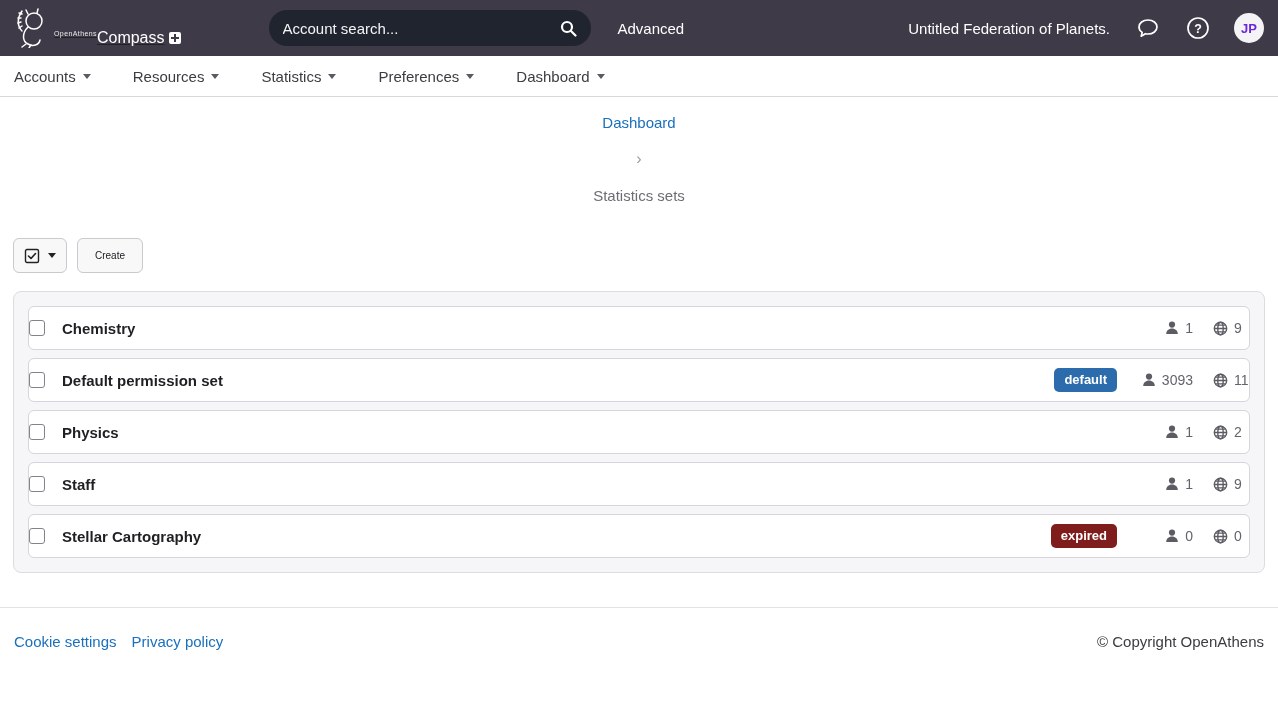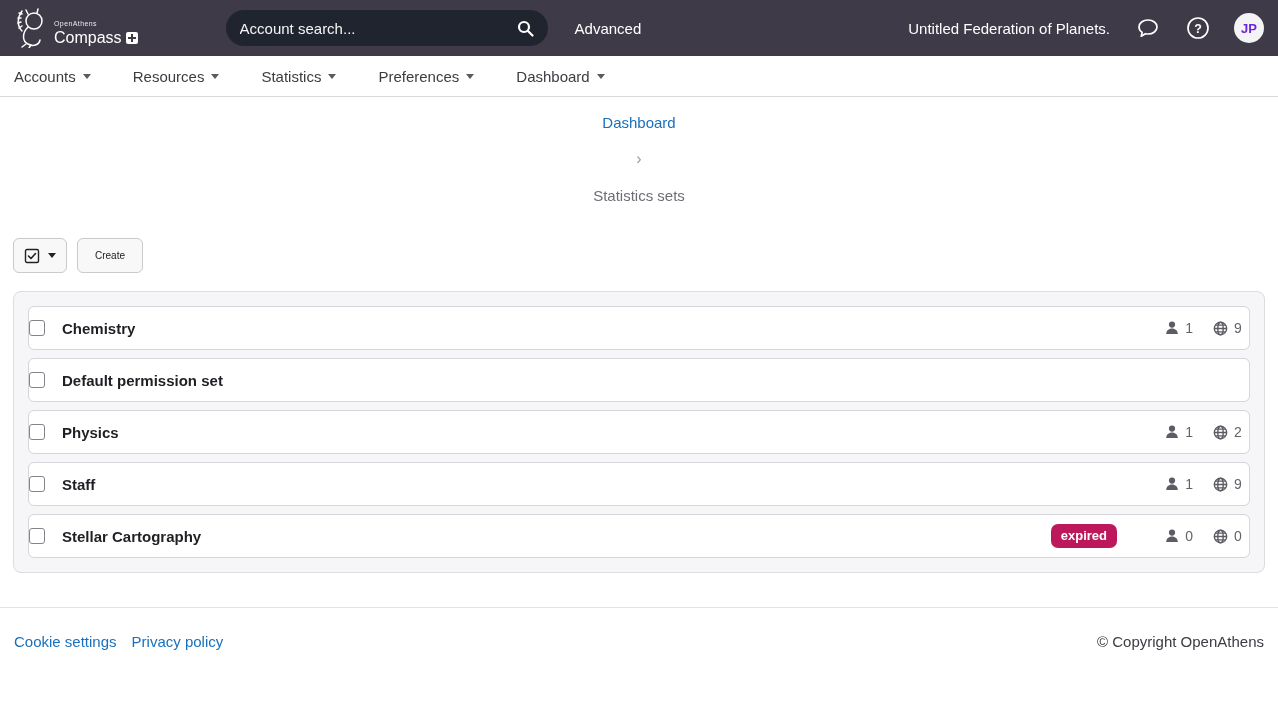--- a/index.html
+++ b/index.html
@@ -12,21 +12,21 @@
 
   
   .topbar {
     height: 56px;
     background: #3e3a47;
     display: flex;
     align-items: center;
     padding: 0 14px;
   }
   .logo { display: flex; align-items: flex-end; gap: 6px; cursor: pointer; }
-  .logo-text { display: flex; flex-direction: column; line-height: 1; padding-bottom: 2px; }
+  .logo-text { display: flex; flex-direction: row; line-height: 1; padding-bottom: 2px; text-decoration: underline; }
   .logo-small { color: #e9e8ec; font-size: 7px; letter-spacing: .4px; margin-bottom: 3px; }
   .logo-large-row { display: flex; align-items: center; gap: 4px; }
   .logo-large { color: #ffffff; font-size: 16px; }
   .plus-box {
     width: 12px; height: 12px; background: #ffffff; border-radius: 2px;
     position: relative; display: inline-block;
   }
   .plus-box::before, .plus-box::after {
     content: ""; position: absolute; background: #3e3a47;
   }
@@ -132,21 +132,21 @@
     cursor: pointer;
     flex: 0 0 auto;
   }
   .row-name { font-size: 15px; font-weight: 700; color: #1f1f24; }
   .row-right { margin-left: auto; display: flex; align-items: center; gap: 20px; }
   .badge {
     color: #ffffff; font-size: 13px; font-weight: 700;
     padding: 4px 10px; border-radius: 5px; line-height: 1.2;
   }
   .badge-default { background: #2c6cad; }
-  .badge-expired { background: #be185d; border-radius: 7px; }
+  .badge-expired { background: #7f1d1d; }
   .count { display: flex; align-items: center; gap: 6px; color: #63636b; font-size: 14px; }
   .count.users { min-width: 56px; justify-content: flex-end; }
   .count.resources { min-width: 36px; }
   .count svg { flex: 0 0 auto; }
 
   
   .footer {
     margin-top: 34px;
     border-top: 1px solid #e2e2e6;
     padding: 25px 14px;
@@ -267,20 +267,38 @@
           <path d="M1.4 8 L14.6 8 M2.3 4.4 L13.7 4.4 M2.3 11.6 L13.7 11.6"></path>
         </svg>
         <span class="count-num">9</span>
       </span>
     </div>
   </div>
 
   <div class="ps-row">
     <span class="checkbox"></span>
     <span class="row-name">Default permission set</span>
+    <div class="row-right">
+      <span class="badge badge-default">default</span>
+      <span class="count users">
+        <svg width="14" height="14" viewBox="0 0 14 14" fill="#5c5c64">
+          <circle cx="7" cy="3.6" r="3.1"></circle>
+          <path d="M1.2 13 C1.2 9.9 3.8 7.6 7 7.6 C10.2 7.6 12.8 9.9 12.8 13 Z"></path>
+        </svg>
+        <span class="count-num">3093</span>
+      </span>
+      <span class="count resources">
+        <svg width="15" height="15" viewBox="0 0 16 16" fill="none" stroke="#5c5c64" stroke-width="1.5">
+          <circle cx="8" cy="8" r="6.6"></circle>
+          <ellipse cx="8" cy="8" rx="2.9" ry="6.6"></ellipse>
+          <path d="M1.4 8 L14.6 8 M2.3 4.4 L13.7 4.4 M2.3 11.6 L13.7 11.6"></path>
+        </svg>
+        <span class="count-num">11</span>
+      </span>
+    </div>
   </div>
 
   <div class="ps-row">
     <span class="checkbox"></span>
     <span class="row-name">Physics</span>
     <div class="row-right">
 
       <span class="count users">
         <svg width="14" height="14" viewBox="0 0 14 14" fill="#5c5c64">
           <circle cx="7" cy="3.6" r="3.1"></circle>

